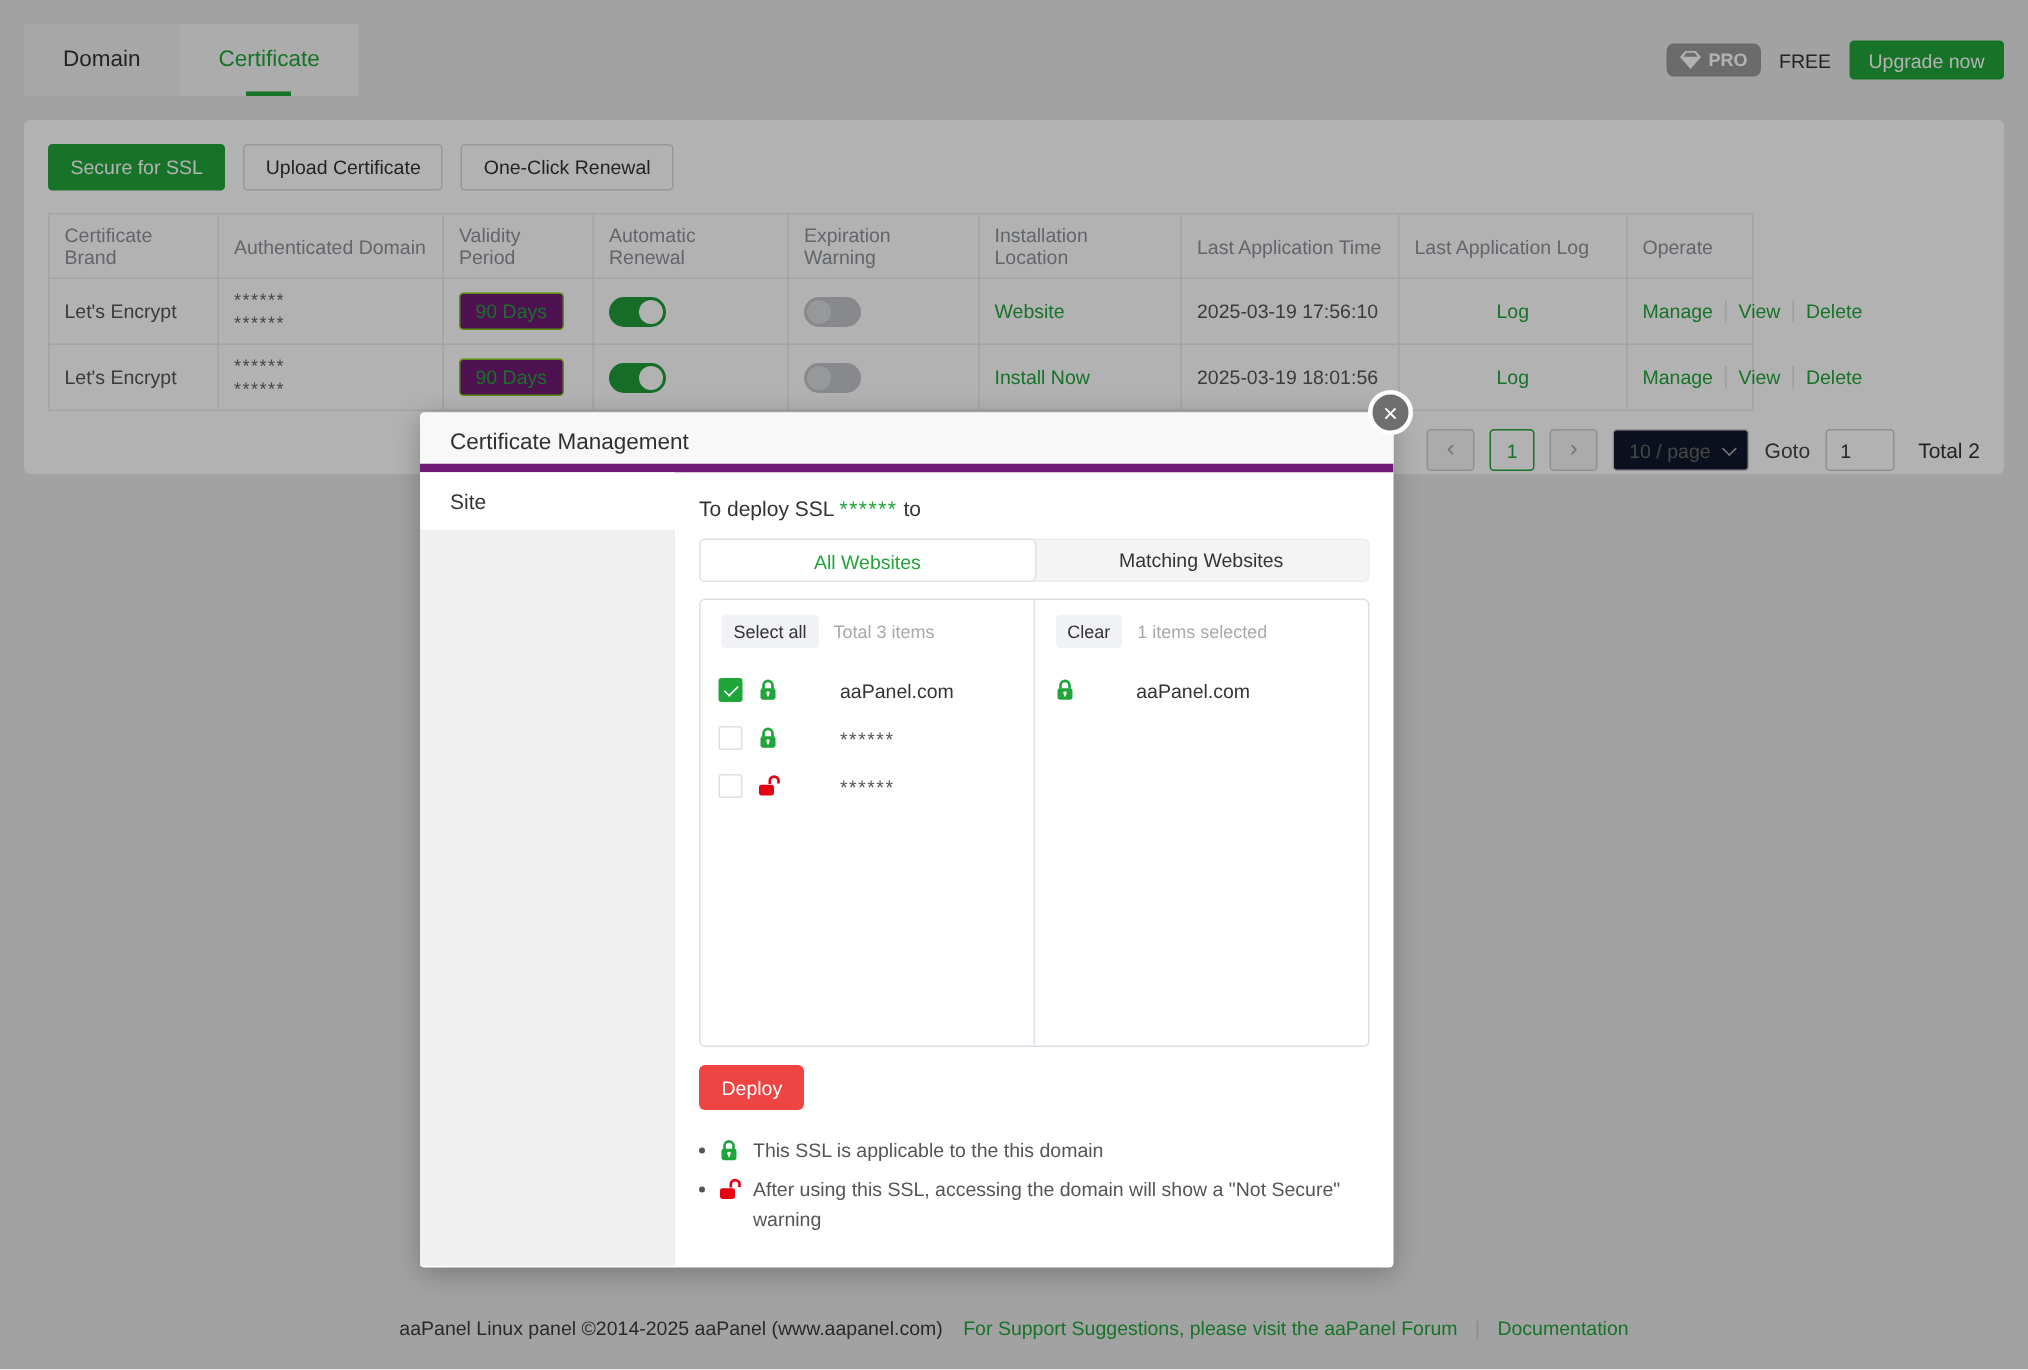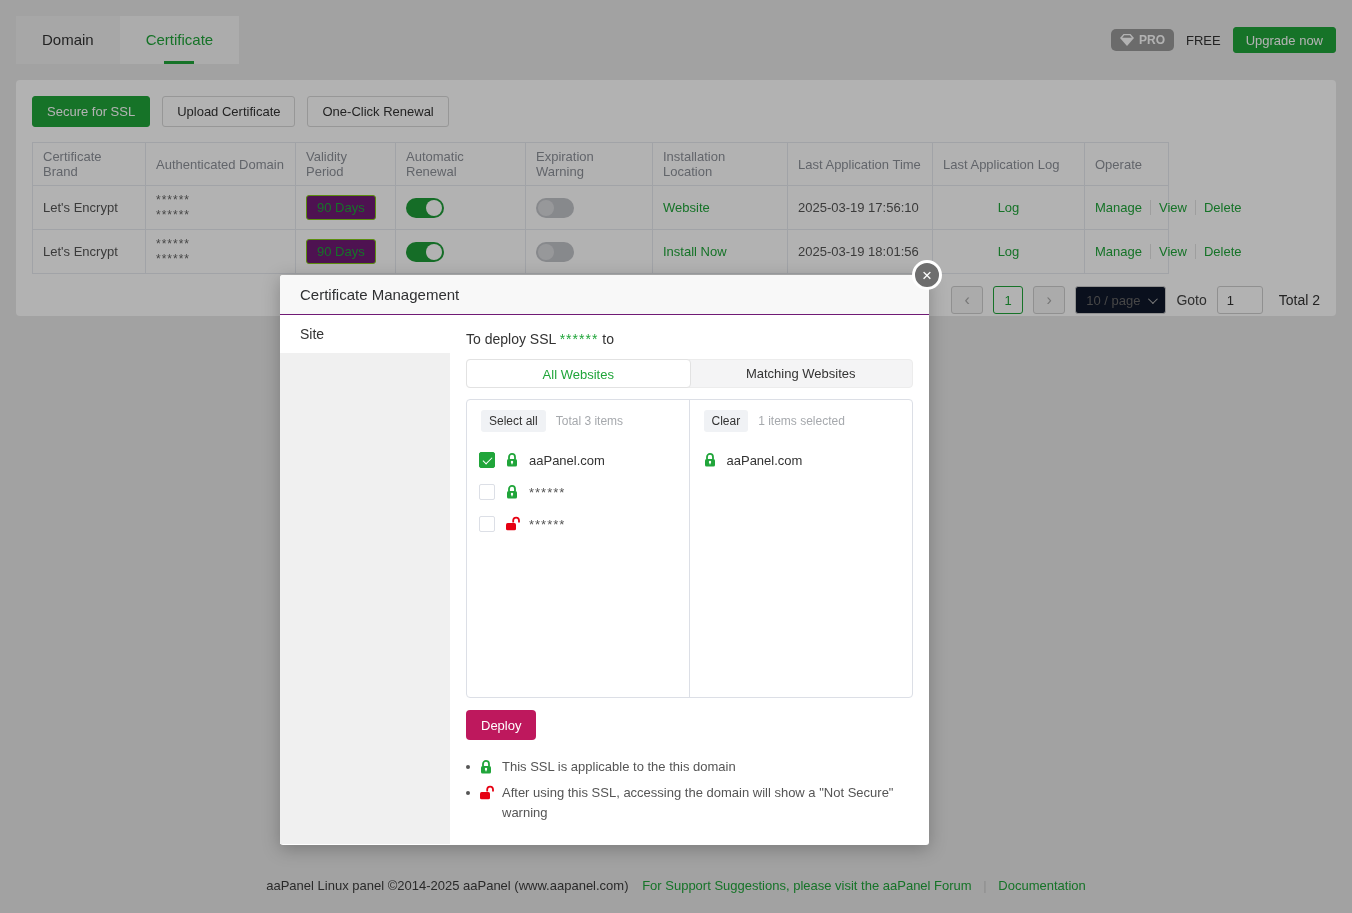--- a/index.html
+++ b/index.html
@@ -76,21 +76,21 @@
   .footer .forum { margin-left:10px; }
   
   .overlay { position:fixed; inset:0; background:rgba(0,0,0,0.30); z-index:10; }
   .modal { position:absolute; left:280px; top:275px; width:649px; height:570px;
     background:#fff; border-radius:3px; z-index:20;
     box-shadow:0 4px 18px rgba(0,0,0,0.25); }
   .modal-close { position:absolute; left:632px; top:-15px; width:30px; height:30px;
     border-radius:50%; background:#6e6e6e; border:3px solid #fff; color:#fff;
     display:flex; align-items:center; justify-content:center; font-size:17px;
     line-height:1; cursor:pointer; z-index:21; }
-  .modal-header { height:40px; background:#f8f8f8; border-bottom:1px solid #701a75;
+  .modal-header { height:40px; background:#f8f8f8; border-bottom:6px solid #701a75;
     line-height:40px; padding-left:20px; font-size:15px; color:#303133;
     border-radius:3px 3px 0 0; }
   .modal-body { display:flex; height:529px; }
   .m-sidebar { width:170px; background:#f0f0f0; flex:none; }
   .m-side-item { height:38px; line-height:38px; padding-left:20px; font-size:14px;
     color:#333; cursor:pointer; }
   .m-side-item.active { background:#fff; }
   .m-main { flex:1; padding:16px; }
   .deploy-line { font-size:14px; color:#333; }
   .deploy-line .dom { color:#20a53a; letter-spacing:1px; }
@@ -109,24 +109,24 @@
     font-size:12px; color:#333; cursor:pointer; font-family:inherit; }
   .t-sum { font-size:12px; color:#a6a9ad; }
   .t-list { padding:2px 12px; }
   .t-item { display:flex; align-items:center; gap:9px; height:32px; cursor:pointer; }
   .cb { width:16px; height:16px; border:1px solid #dcdfe6; border-radius:2px;
     background:#fff; position:relative; flex:none; cursor:pointer; }
   .cb.checked { background:#20a53a; border-color:#20a53a; }
   .cb.checked::after { content:""; position:absolute; left:5px; top:2px; width:4px;
     height:8px; border-right:1.6px solid #fff; border-bottom:1.6px solid #fff;
     transform:rotate(45deg); }
-  .t-label { font-size:13px; color:#333; }
+  .t-label { font-size:13px; color:#333;margin-left:31px; }
   .t-label.stars2 { color:#555; letter-spacing:1px; }
   .lock-svg { flex:none; display:inline-block; }
-  .deploy-btn { margin-top:12px; background:#be185d; border:none; color:#fff;
+  .deploy-btn { margin-top:12px; background:#ef4444; border:none; color:#fff;
     font-size:13px; height:30px; padding:0 15px; border-radius:4px; cursor:pointer;
     font-family:inherit; }
   .notes { margin-top:17px; }
   .note { display:flex; gap:8px; align-items:flex-start; font-size:13px; color:#555;
     line-height:20px; margin-bottom:6px; }
   .note .dot { width:4px; height:4px; background:#555; border-radius:50%;
     margin-top:8px; flex:none; }
   .note .lock-svg { margin-top:2px; }
   .note .txt { max-width:400px; }
 </style>

